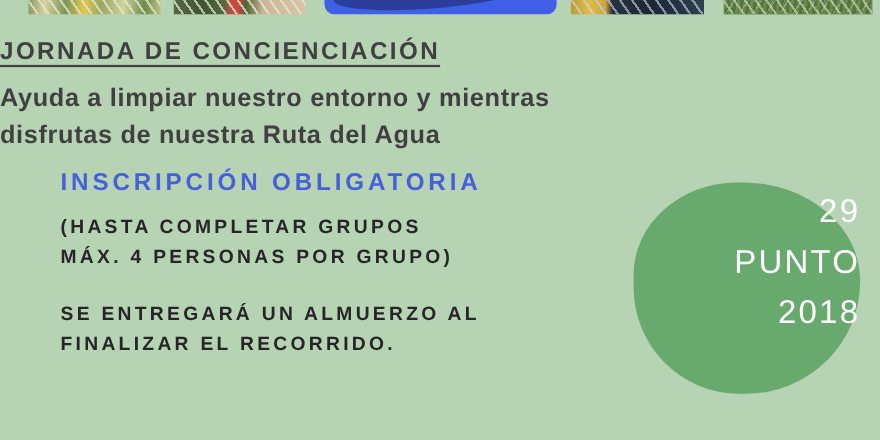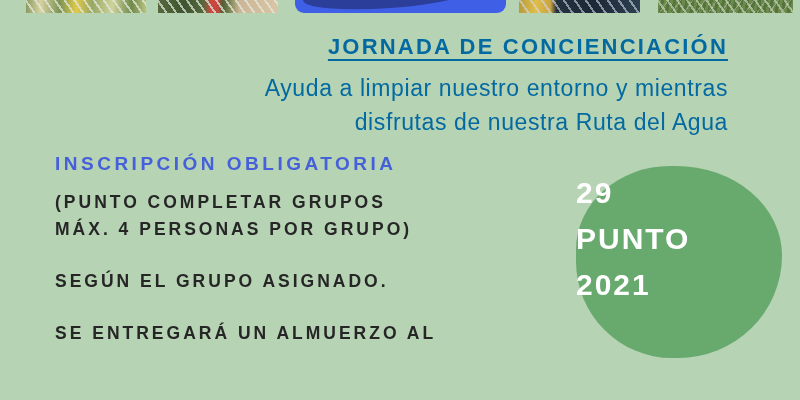--- a/index.html
+++ b/index.html
@@ -60,49 +60,49 @@
     background: #2b3e99;
     border-radius: 50%;
     transform: rotate(-4deg);
   }
 
   
   .header {
     position: absolute;
     top: 34px; left: 0;
     width: 728px;
-    text-align: right;
-    color: #0369a1;
+    text-align: left;
+    color: #404040;
   }
   .title {
     display: inline-block;
     font-size: 22px;
     font-weight: bold;
     letter-spacing: 2.2px;
     text-decoration: underline;
     text-decoration-thickness: 2px;
     text-underline-offset: 5px;
   }
   .subtitle {
     margin-top: 11px;
     font-size: 23px;
-    font-weight: normal;
+    font-weight: bold;
     line-height: 34px;
     letter-spacing: 0.6px;
   }
 
   
   .info {
     position: absolute;
     left: 55px; top: 153px;
     width: 500px;
   }
   .info-heading {
     color: #4560d8;
-    font-size: 19px;
+    font-size: 22px;
     font-weight: bold;
     letter-spacing: 3.5px;
     margin-bottom: 14px;
   }
   .info-para {
     color: #262626;
     font-size: 17.5px;
     font-weight: bold;
     letter-spacing: 3px;
     line-height: 27px;
@@ -110,22 +110,22 @@
   }
 
   
   .date-blob {
     position: absolute;
     left: 576px; top: 166px;
     width: 206px; height: 192px;
     background: #68a96e;
     border-radius: 47% 53% 52% 48% / 45% 48% 55% 52%;
     color: #ffffff;
-    text-align: left;
-    font-weight: bold;
+    text-align: right;
+    font-weight: normal;
     font-size: 30px;
     line-height: 46px;
     letter-spacing: 2px;
     padding-top: 4px;
   }
 </style>
 </head>
 <body>
 
 <div class="poster">
@@ -142,30 +142,30 @@
     <div class="title">JORNADA DE CONCIENCIACIÓN</div>
     <div class="subtitle">
       <div>Ayuda a limpiar nuestro entorno y mientras</div>
       <div>disfrutas de nuestra Ruta del Agua</div>
     </div>
   </div>
 
   <div class="info">
     <div class="info-heading">INSCRIPCIÓN OBLIGATORIA</div>
     <div class="info-para">
-      <div>(PUNTO COMPLETAR GRUPOS</div>
+      <div>(HASTA COMPLETAR GRUPOS</div>
       <div>MÁX. 4 PERSONAS POR GRUPO)</div>
     </div>
     <div class="info-para">
-      <div>SEGÚN EL GRUPO ASIGNADO.</div>
     </div>
     <div class="info-para">
       <div>SE ENTREGARÁ UN ALMUERZO AL</div>
+      <div>FINALIZAR EL RECORRIDO.</div>
     </div>
   </div>
 
   <div class="date-blob">
     <div>29</div>
     <div>PUNTO</div>
-    <div>2021</div>
+    <div>2018</div>
   </div>
 
 </div>
 
 </body></html>

